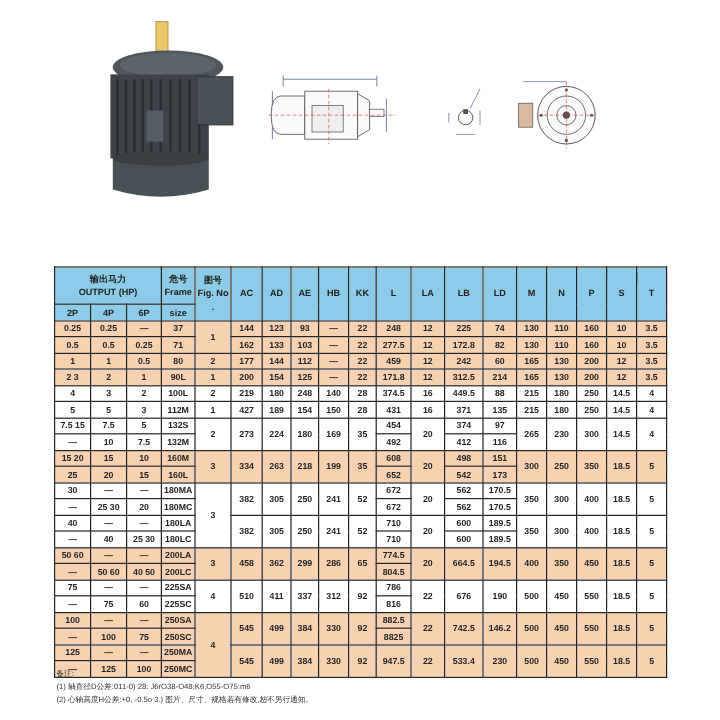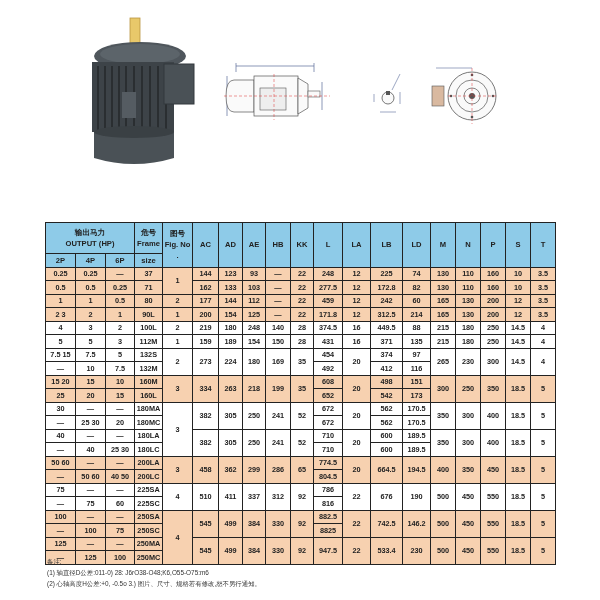--- a/index.html
+++ b/index.html
@@ -247,21 +247,21 @@
         <td>14.5</td>
         <td>4</td>
     </tr>
 
     <tr class="w">
       <td>5</td>
         <td>5</td>
         <td>3</td>
         <td>112M</td>
       <td>1</td>
-      <td>159</td>
+      <td>427</td>
         <td>189</td>
         <td>154</td>
         <td>150</td>
         <td>28</td>
       <td>431</td>
         <td>16</td>
         <td>371</td>
         <td>135</td>
       <td>215</td>
         <td>180</td>

